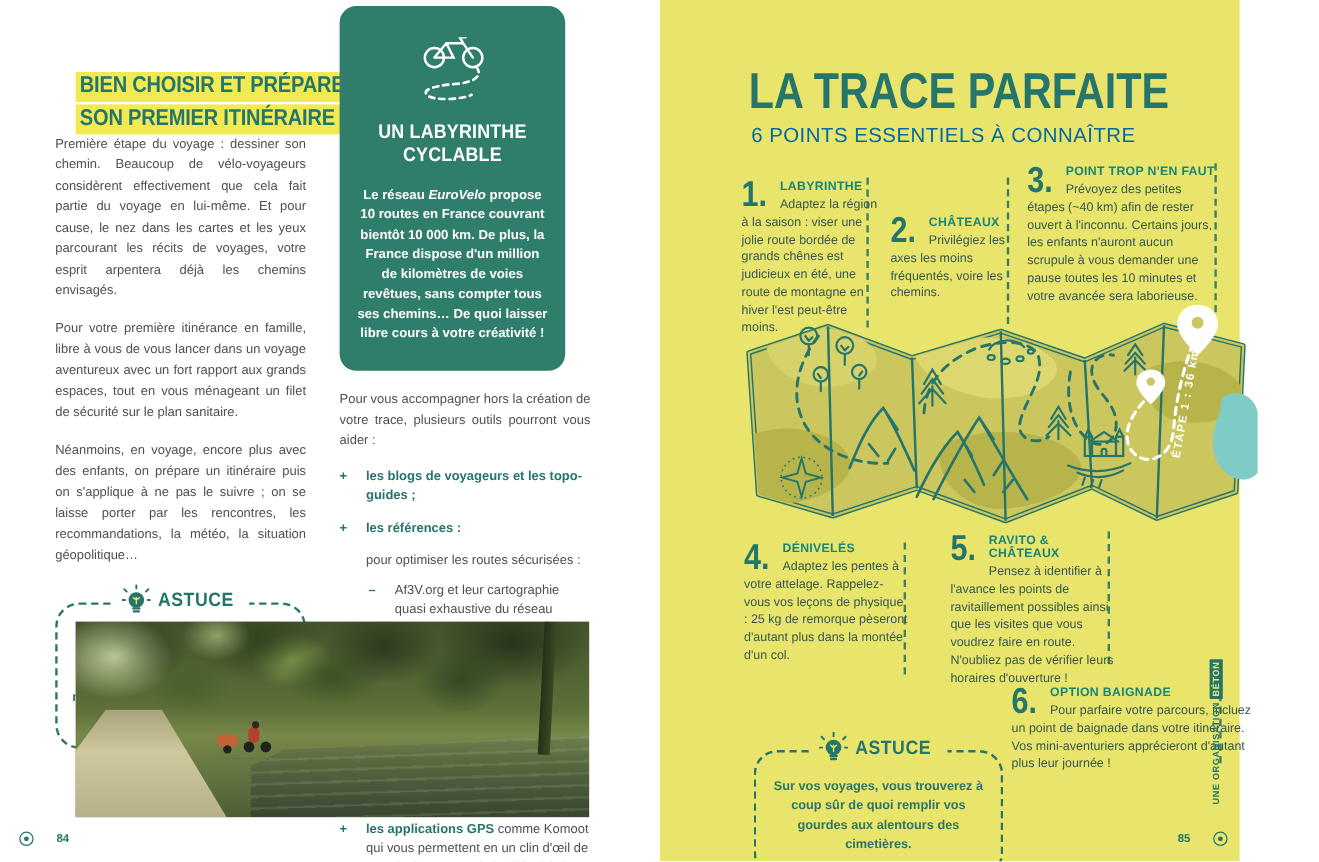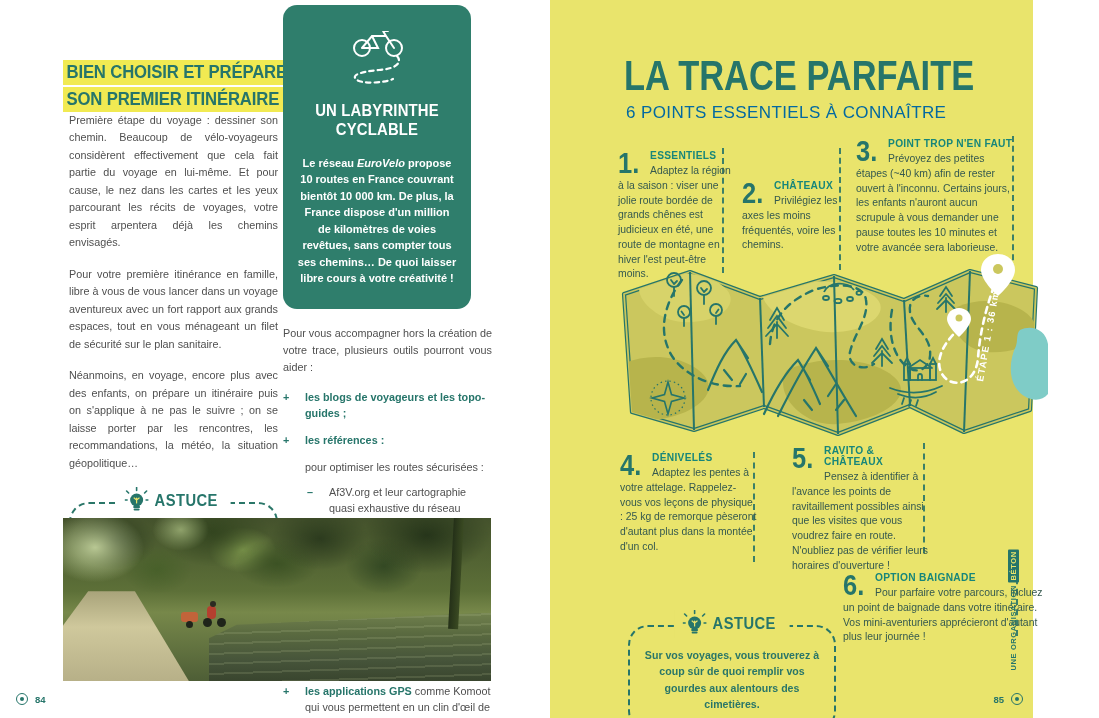--- a/index.html
+++ b/index.html
@@ -5,21 +5,21 @@
   * { margin:0; padding:0; box-sizing:border-box; }
   body { width:1099px; height:718px; font-family:"Liberation Sans", sans-serif; }
   .spread { position:relative; width:1099px; height:718px; background:#ffffff; overflow:hidden; }
 
   
   .page-left { position:absolute; left:0; top:0; width:550px; height:718px; background:#ffffff; }
   .lp-title { position:absolute; left:63px; top:60px; width:230px; }
   .lp-title .tl { display:inline-block; font-weight:800; font-size:19px; letter-spacing:-0.2px;
                   color:#26756a; background:#f1ea52; padding:1px 7px 2px 4px; margin-bottom:2px;
                   transform:scaleX(0.88); transform-origin:left; white-space:nowrap; }
-  .col1 { position:absolute; left:69px; top:112px; width:209px; }
+  .col1 { position:absolute; left:46px; top:112px; width:209px; }
   .col1 p { font-size:10.8px; line-height:1.62; color:#4f4f4f; text-align:justify; margin-bottom:14px; }
 
   .tipbox { position:relative; border:2px dashed #2a7668; border-radius:20px; margin-top:30px;
             padding:20px 12px 16px 12px; }
   .tip-head { position:absolute; top:-17px; left:50%; transform:translateX(-50%);
               display:flex; align-items:center; gap:6px; padding:0 8px; white-space:nowrap; }
   .page-left .tip-head { background:#ffffff; }
   .page-right .tip-head { background:#e9e46c; }
   .tip-title { font-weight:800; font-size:16px; color:#26756a; letter-spacing:0.5px;
                transform:scaleX(0.92); transform-origin:left; }
@@ -69,21 +69,21 @@
   .ph-trunk { position:absolute; right:7%; top:0; width:10px; height:68%;
     background:linear-gradient(90deg,#243018,#3a4a22); transform:rotate(3deg); }
   .ph-rider { position:absolute; left:27%; top:53%; width:60px; height:34px; }
   .rd-body { position:absolute; left:28px; top:2px; width:9px; height:13px; background:#b5402f; border-radius:4px; }
   .rd-head { position:absolute; left:31px; top:-3px; width:6px; height:6px; background:#2b2b22; border-radius:50%; }
   .rd-wheel1 { position:absolute; left:24px; top:14px; width:9px; height:9px; border-radius:50%; background:#1f241a; }
   .rd-wheel2 { position:absolute; left:38px; top:14px; width:9px; height:9px; border-radius:50%; background:#1f241a; }
   .rd-trailer { position:absolute; left:2px; top:8px; width:17px; height:10px; background:#c2643a; border-radius:3px; }
   .rd-twheel { position:absolute; left:7px; top:17px; width:7px; height:7px; border-radius:50%; background:#1f241a; }
 
-  .footer { position:absolute; display:flex; align-items:center; gap:7px; }
+  .footer { position:absolute; display:flex; align-items:center; gap:19px; }
   .footer-left { left:16px; bottom:13px; }
   .footer-right { right:10px; bottom:13px; }
   .pageno { font-size:9.5px; font-weight:800; color:#26756a; }
   .stamp { width:12px; height:12px; border:1.6px solid #26756a; border-radius:50%; position:relative; }
   .stamp i { position:absolute; left:3px; top:3px; width:4px; height:4px; background:#26756a; border-radius:50%; display:block; }
 
   
   .page-right { position:absolute; left:550px; top:0; width:483px; height:718px; background:#e9e46c;padding-left:16px; }
   .rp-title { position:absolute; left:74px; top:52px; font-weight:800; font-size:42px; color:#26756a;
               letter-spacing:0px; transform:scaleX(0.82); transform-origin:left; white-space:nowrap; }
@@ -232,21 +232,21 @@
 
     <div class="vdash vd-a"></div>
     <div class="vdash vd-b"></div>
     <div class="vdash vd-c"></div>
     <div class="vdash vd-d"></div>
     <div class="vdash vd-e"></div>
     <div class="vdash vd-f"></div>
 
     <div class="pt pt1">
       <span class="pt-num">1.</span>
-      <div class="pt-head">ESSENTIELS</div>
+      <div class="pt-head">LABYRINTHE</div>
       <div class="pt-text">Adaptez la région à la saison : viser une jolie route bordée de grands chênes est judicieux en été, une route de montagne en hiver l'est peut-être moins.</div>
     </div>
     <div class="pt pt2">
       <span class="pt-num">2.</span>
       <div class="pt-head">CHÂTEAUX</div>
       <div class="pt-text">Privilégiez les axes les moins fréquentés, voire les chemins.</div>
     </div>
     <div class="pt pt3">
       <span class="pt-num">3.</span>
       <div class="pt-head">POINT TROP N'EN FAUT</div>

